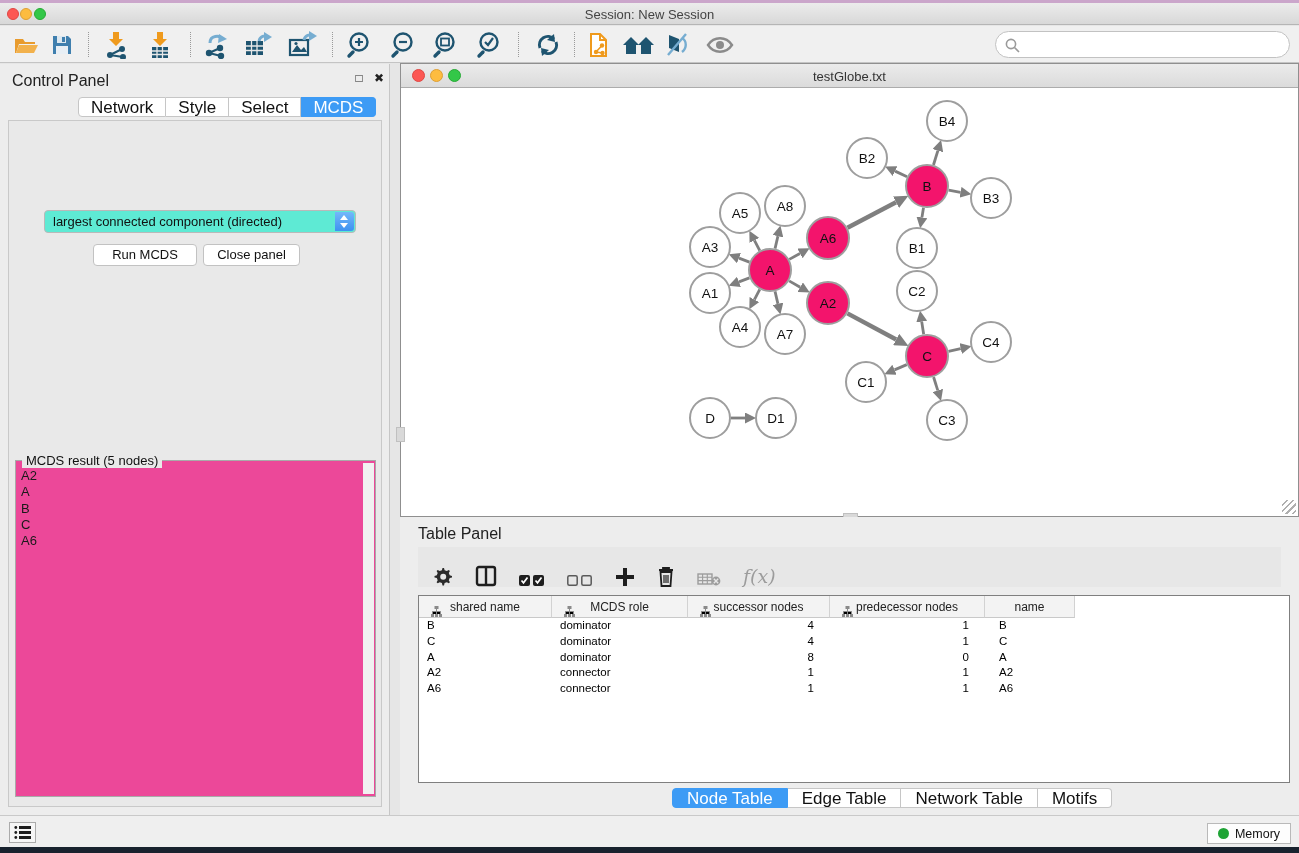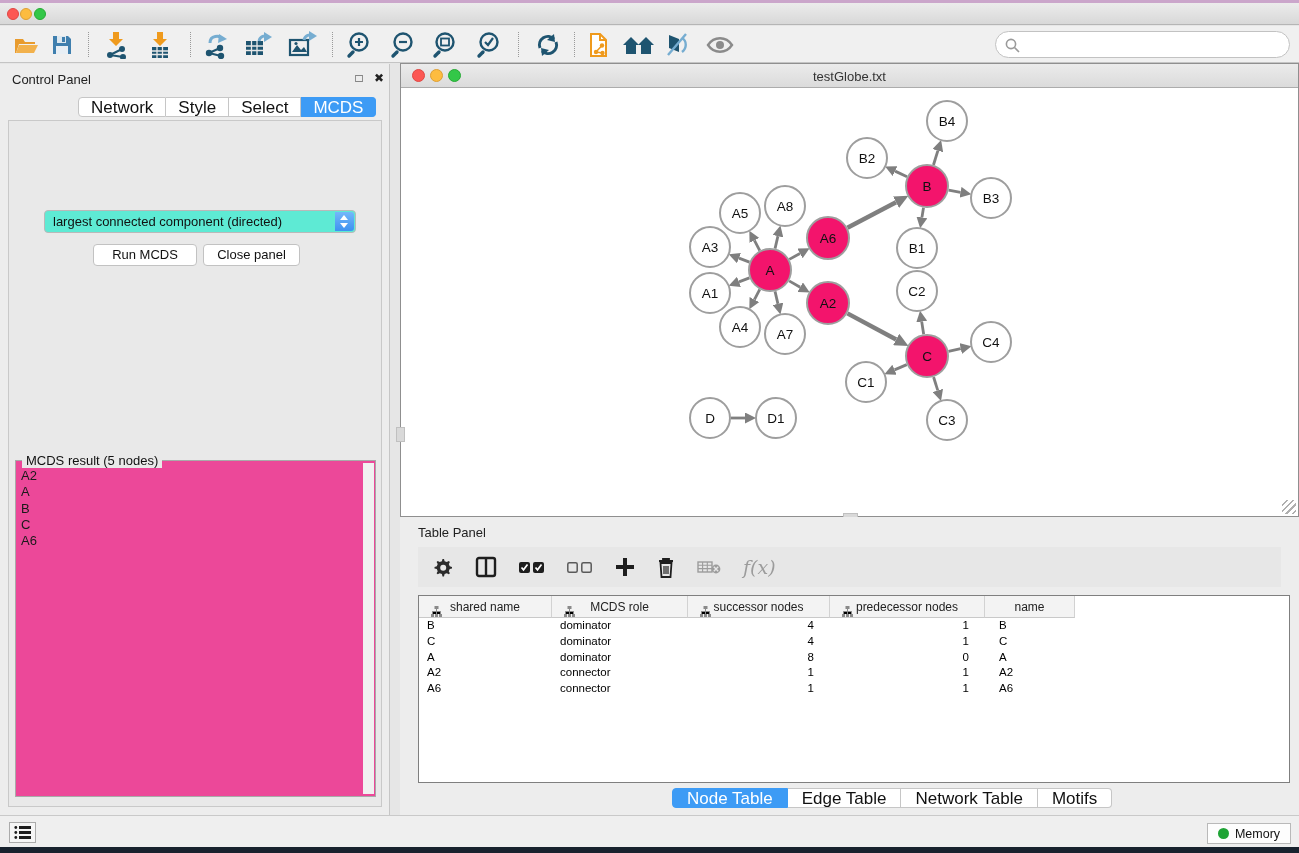--- a/index.html
+++ b/index.html
@@ -31,21 +31,21 @@
   .tb-sep { top:6px; height:25px; width:0; border-left:1px dotted #9A9A9A; }
   #search-box { left:995px; top:5px; width:295px; height:27px; background:#fff;
     border:1px solid #C2C2C2; border-radius:14px; }
   #search-box svg { position:absolute; left:9px; top:6px; }
   #search-box input { position:absolute; left:28px; top:2px; width:255px; height:21px;
     border:none; outline:none; font-size:13px; background:transparent; }
 
   
   #control-panel { left:0; top:64px; width:390px; height:751px; background:#EDEDED;
     border-right:1px solid #C6C6C6; }
-  .panel-title { font-size:13px; color:#222; }
+  .panel-title { font-size:16px; color:#222; }
   .win-mini { font-size:12px; color:#222; width:14px; text-align:center; cursor:default; }
   #cp-inner { left:8px; top:56px; width:374px; height:687px; background:#E9E9E9;
     border:1px solid #C9C9C9; }
   .segbar { display:flex; }
   .seg-tab { background:#FFF; border:1px solid #C6C6C6; border-left:none; font-size:17px;
     padding:2px 12px; height:20px; line-height:15px; color:#111; white-space:nowrap; }
   .seg-tab:first-child { border-left:1px solid #C6C6C6; border-radius:4px 0 0 4px; }
   .seg-tab:last-child { border-radius:0 4px 4px 0; }
   .seg-tab.selected { background:#3D9BF5; border-color:#3D9BF5; color:#FFF; }
   #cp-tabs { left:78px; top:33px; }
@@ -82,21 +82,21 @@
   #nw-titlebar .title { left:0; right:0; top:5px; text-align:center; font-size:13px; color:#333; }
   #nw-canvas { position:absolute; left:0; top:25px; width:897px; height:427px; }
   #nw-grip { position:absolute; right:2px; bottom:2px; width:14px; height:14px;
     background:repeating-linear-gradient(135deg, transparent 0 3px, #AFAFAF 3px 4.5px); }
   .splitter-h { left:396px; top:427px; width:9px; height:15px; background:#D9D9D9; border:1px solid #C0C0C0; }
   .splitter-v { left:843px; top:513px; width:15px; height:9px; background:#D9D9D9; border:1px solid #C0C0C0; }
 
   
   #table-panel { left:400px; top:517px; width:899px; height:298px; background:#EDEDED; }
   #tp-toolbar { left:18px; top:30px; width:863px; height:40px; background:#E7E7E7;
-    display:flex; align-items:center; gap:22px; padding-left:14px; }
+    display:flex; align-items:flex-end; gap:22px; padding-left:14px; }
   .tp-icon { display:flex; align-items:center; justify-content:center; }
   #fx-label { font-family:"DejaVu Serif", serif; font-style:italic; font-size:19px; color:#9C9C9C; }
   #node-table { left:18px; top:78px; width:872px; height:188px; background:#FFF;
     border:1px solid #7F7F7F; }
   #nt-header { position:absolute; left:0; top:0; height:22px; display:flex; }
   .nt-hcell { position:relative; height:22px; background:#F3F3F3; border-right:1px solid #D2D2D2;
     border-bottom:1px solid #C9C9C9; font-size:12px; color:#222;
     display:flex; align-items:center; justify-content:center; }
   .nt-hcell svg { position:absolute; left:6px; top:5px; }
   #nt-rows { position:absolute; left:0; top:22px; width:100%; }
@@ -118,20 +118,21 @@
 </head>
 <body>
 
 <div class="abs" id="desktop-top"></div>
 <div class="abs" id="desktop-bottom"></div>
 
 <div class="abs" id="titlebar">
   <span class="abs traffic red"></span>
   <span class="abs traffic yellow"></span>
   <span class="abs traffic green"></span>
+  <div class="abs title">Session: New Session</div>
 </div>
 
 <div class="abs" id="toolbar">
   <div class="abs tb-btn" style="left:10px">
     <svg width="26" height="24" viewBox="0 0 26 24">
         <path d="M2 20 L2 6 L10 6 L12 9 L22 9 L22 11 L6 11 L3 20 Z" fill="#E89B2E"></path>
         <path d="M6 12 L25 12 L21 20 L3 20 Z" fill="#F2B14C"></path>
       </svg>
   </div>
   <div class="abs tb-btn" style="left:46px">

